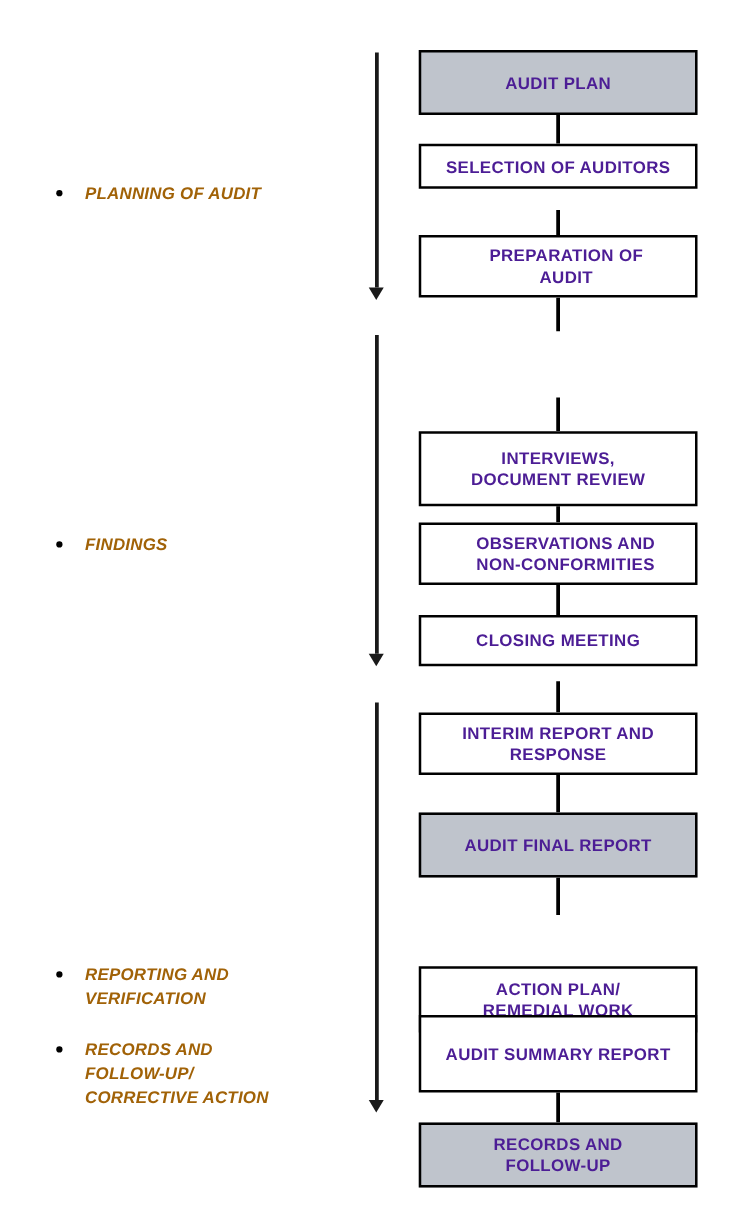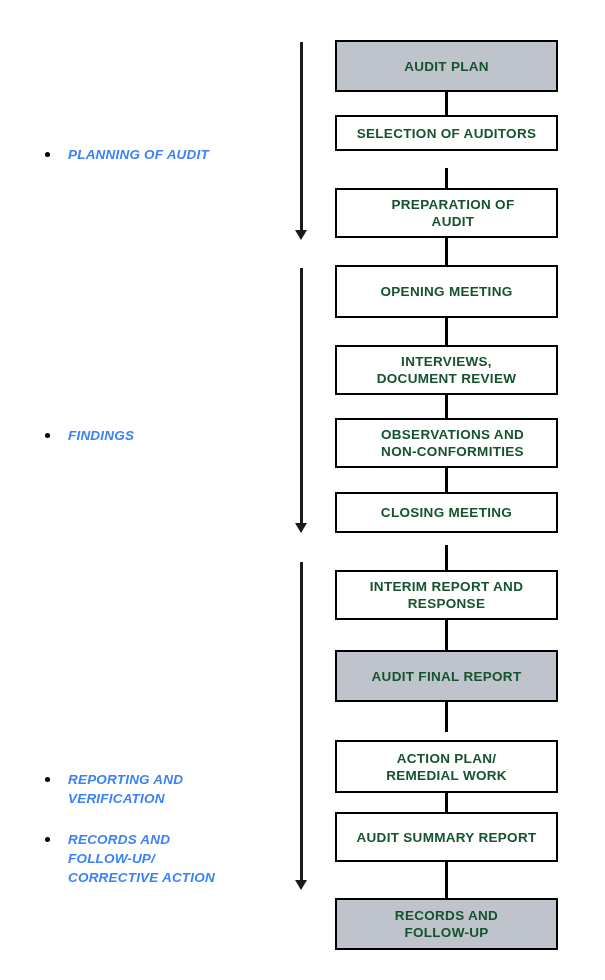--- a/index.html
+++ b/index.html
@@ -32,21 +32,21 @@
   }
   .phase-item {
     position: relative;
     padding-left: 28px;
     margin-bottom: 22px;
     font-size: 13.5px;
     font-weight: bold;
     font-style: italic;
     line-height: 19px;
     letter-spacing: 0.2px;
-    color: #3b82f6;
+    color: #a16207;
     white-space: pre-line;
   }
   .phase-item::before {
     content: "";
     position: absolute;
     left: 5px;
     top: 7px;
     width: 5px;
     height: 5px;
     border-radius: 50%;
@@ -85,21 +85,21 @@
     border: 2px solid #000000;
     background: #ffffff;
     display: flex;
     align-items: center;
     justify-content: center;
     text-align: center;
     font-size: 13.5px;
     font-weight: bold;
     letter-spacing: 0.3px;
     line-height: 17px;
-    color: #14532d;
+    color: #4c1d95;
     white-space: pre-line;
   }
   .flow-box.shaded {
     background: #bfc4cc;
   }
 
   
   .connector {
     position: absolute;
     left: 445px;
@@ -155,36 +155,35 @@
   <div class="connector" style="top:785px; height:27px;"></div>
   <div class="connector" style="top:862px; height:36px;"></div>
 
   <div class="flow-box shaded" style="top:40px; height:52px;">AUDIT PLAN</div>
 
   <div class="flow-box" style="top:115px; height:36px;">SELECTION OF AUDITORS</div>
 
   <div class="flow-box" style="top:188px; height:50px;padding-left:13px;">PREPARATION OF
 AUDIT</div>
 
-  <div class="flow-box" style="top:265px; height:53px;">OPENING MEETING</div>
 
-  <div class="flow-box" style="top:345px; height:50px;">INTERVIEWS,
+  <div class="flow-box" style="top:345px; height:60px;">INTERVIEWS,
 DOCUMENT REVIEW</div>
 
   <div class="flow-box" style="top:418px; height:50px;padding-left:12px;">OBSERVATIONS AND
 NON-CONFORMITIES</div>
 
   <div class="flow-box" style="top:492px; height:41px;">CLOSING MEETING</div>
 
   <div class="flow-box" style="top:570px; height:50px;">INTERIM REPORT AND
 RESPONSE</div>
 
   <div class="flow-box shaded" style="top:650px; height:52px;">AUDIT FINAL REPORT</div>
 
-  <div class="flow-box" style="top:740px; height:53px;">ACTION PLAN/
+  <div class="flow-box" style="top:773px; height:53px;">ACTION PLAN/
 REMEDIAL WORK</div>
 
-  <div class="flow-box" style="top:812px; height:50px;">AUDIT SUMMARY REPORT</div>
+  <div class="flow-box" style="top:812px; height:62px;">AUDIT SUMMARY REPORT</div>
 
   <div class="flow-box shaded" style="top:898px; height:52px;">RECORDS AND
 FOLLOW-UP</div>
 
 </div>
 
 </body></html>

